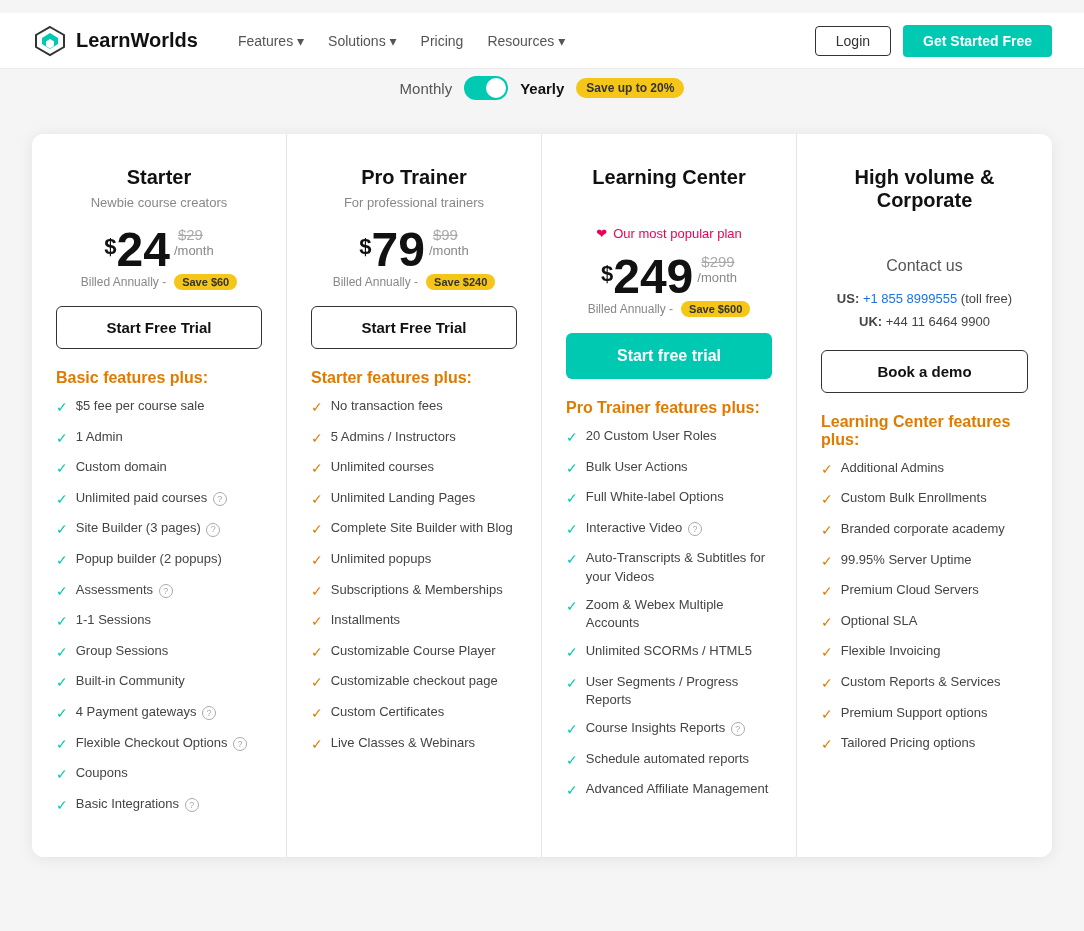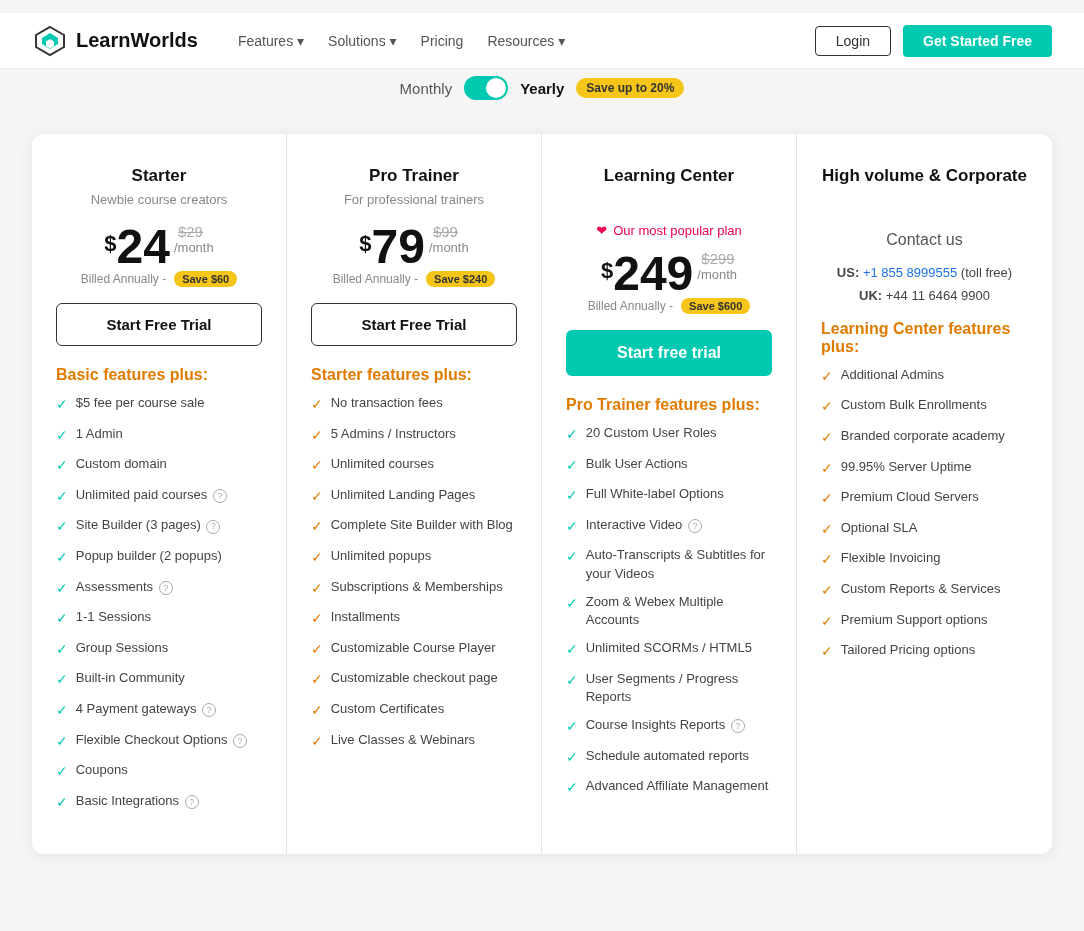--- a/index.html
+++ b/index.html
@@ -63,21 +63,21 @@
     .plan-card {
       border-right: 1px solid #e5e5e5;
       padding: 32px 24px;
       background: #fff;
       display: flex;
       flex-direction: column;
     }
     .plan-card:last-child { border-right: none; }
     .plan-card.featured { background: #fff; }
 
-    .plan-name { font-size: 17px; font-weight: 800; text-align: center; color: #111; margin-bottom: 6px; }
+    .plan-name { font-size: 20px; font-weight: 800; text-align: center; color: #111; margin-bottom: 6px; }
     .plan-desc { font-size: 13px; color: #888; text-align: center; margin-bottom: 16px; }
     .plan-popular { display: flex; align-items: center; justify-content: center; gap: 6px; font-size: 13px; color: #e05; margin-bottom: 12px; font-weight: 500; }
     .heart-icon { color: #e05; }
     .plan-price { font-size: 48px; font-weight: 800; color: #111; line-height: 1; }
     .plan-price sup { font-size: 22px; font-weight: 800; vertical-align: top; margin-top: 10px; display: inline-block; }
     .plan-price-period { font-size: 13px; color: #888; }
     .plan-old-price { font-size: 15px; color: #aaa; text-decoration: line-through; margin-left: 4px; }
     .plan-save-badge { display: inline-block; background: #f5c518; color: #333; font-size: 11px; font-weight: 700; padding: 2px 8px; border-radius: 20px; margin-left: 4px; }
 
     .btn-trial-outline {
@@ -357,20 +357,21 @@
     </div>
       </div>
       <div class="plan-card">
         <div class="plan-name">High volume &amp; Corporate</div>
         <div class="plan-desc">&nbsp;</div>
         <div class="plan-contact">Contact us</div>
         <div class="plan-phone">
       <strong>US:</strong> <a href="tel:+1 855 8999555">+1 855 8999555</a> (toll free)<br>
       <strong>UK:</strong> +44 11 6464 9900
     </div>
+        <button class="btn-demo">Book a demo</button>
         <div class="features-label">Learning Center features plus:</div>
         <div class="feature-item">
       <span class="check-icon orange">✓</span>
       <span>Additional Admins</span>
     </div>
         <div class="feature-item">
       <span class="check-icon orange">✓</span>
       <span>Custom Bulk Enrollments</span>
     </div>
         <div class="feature-item">

